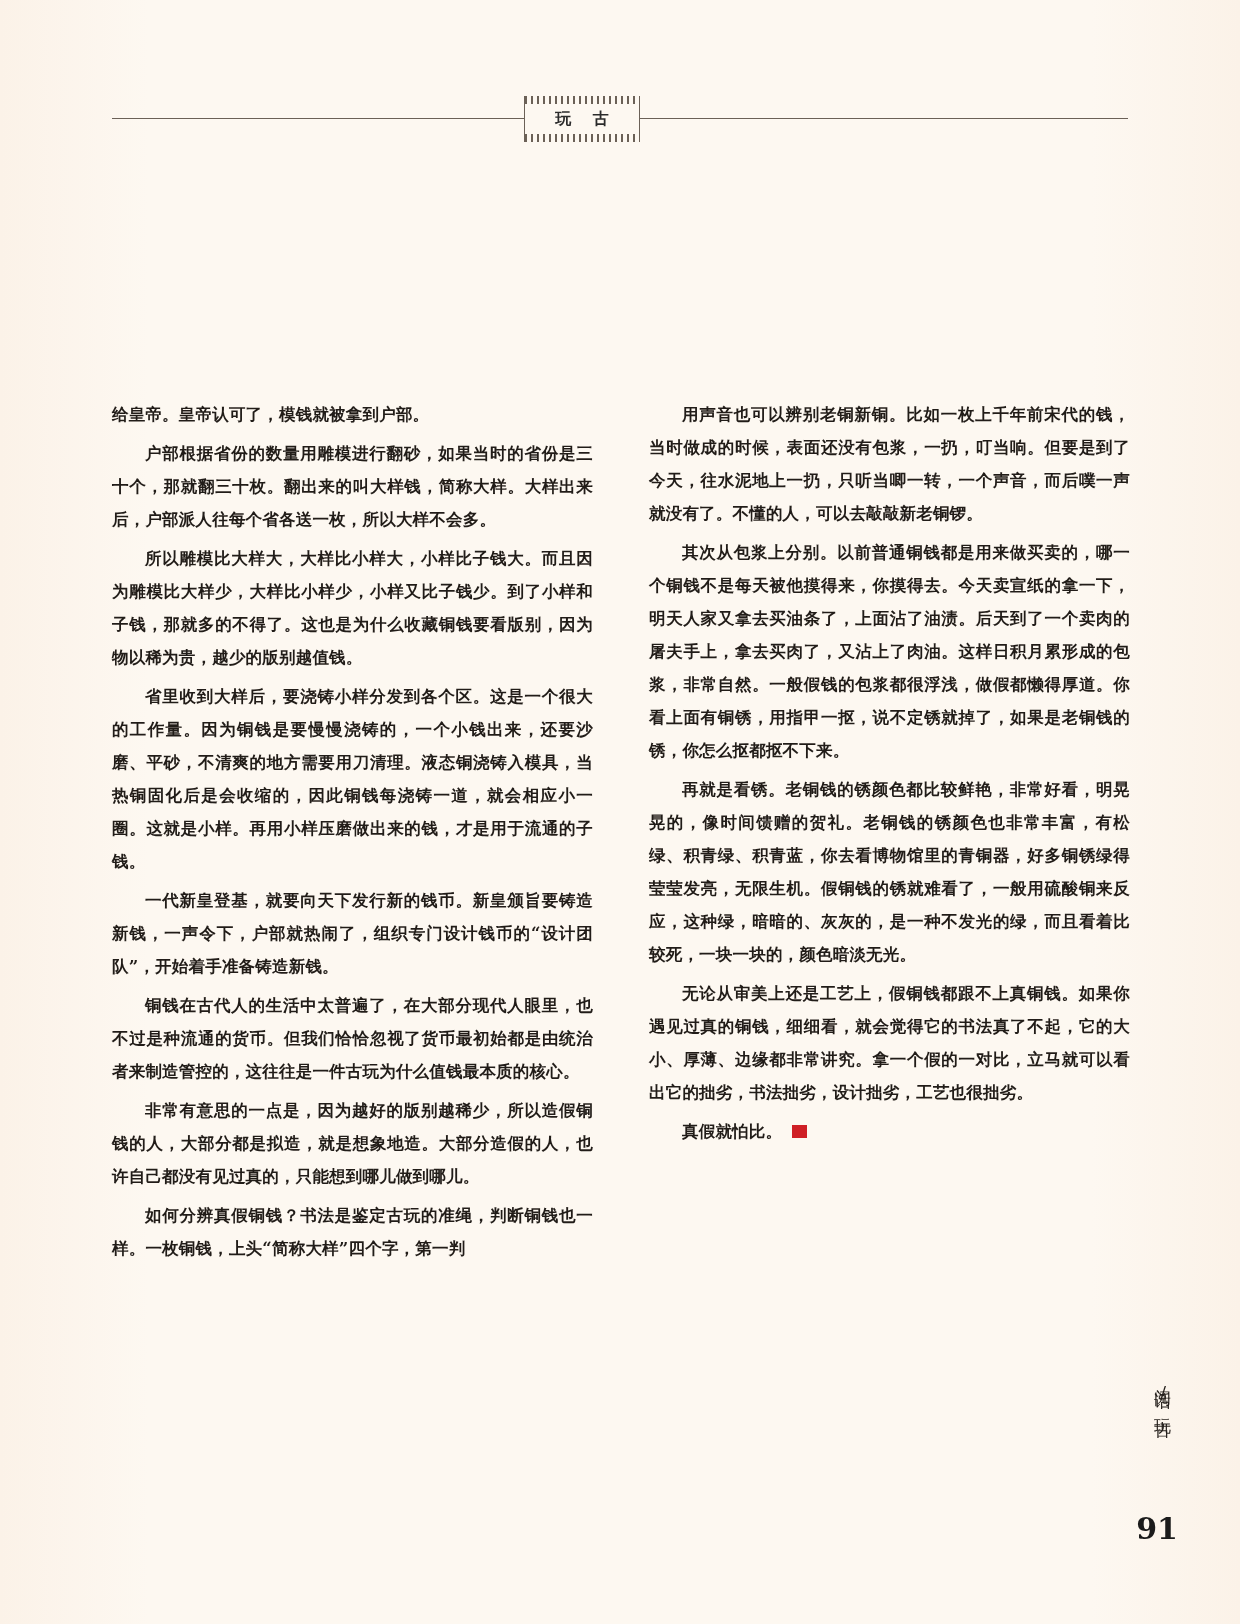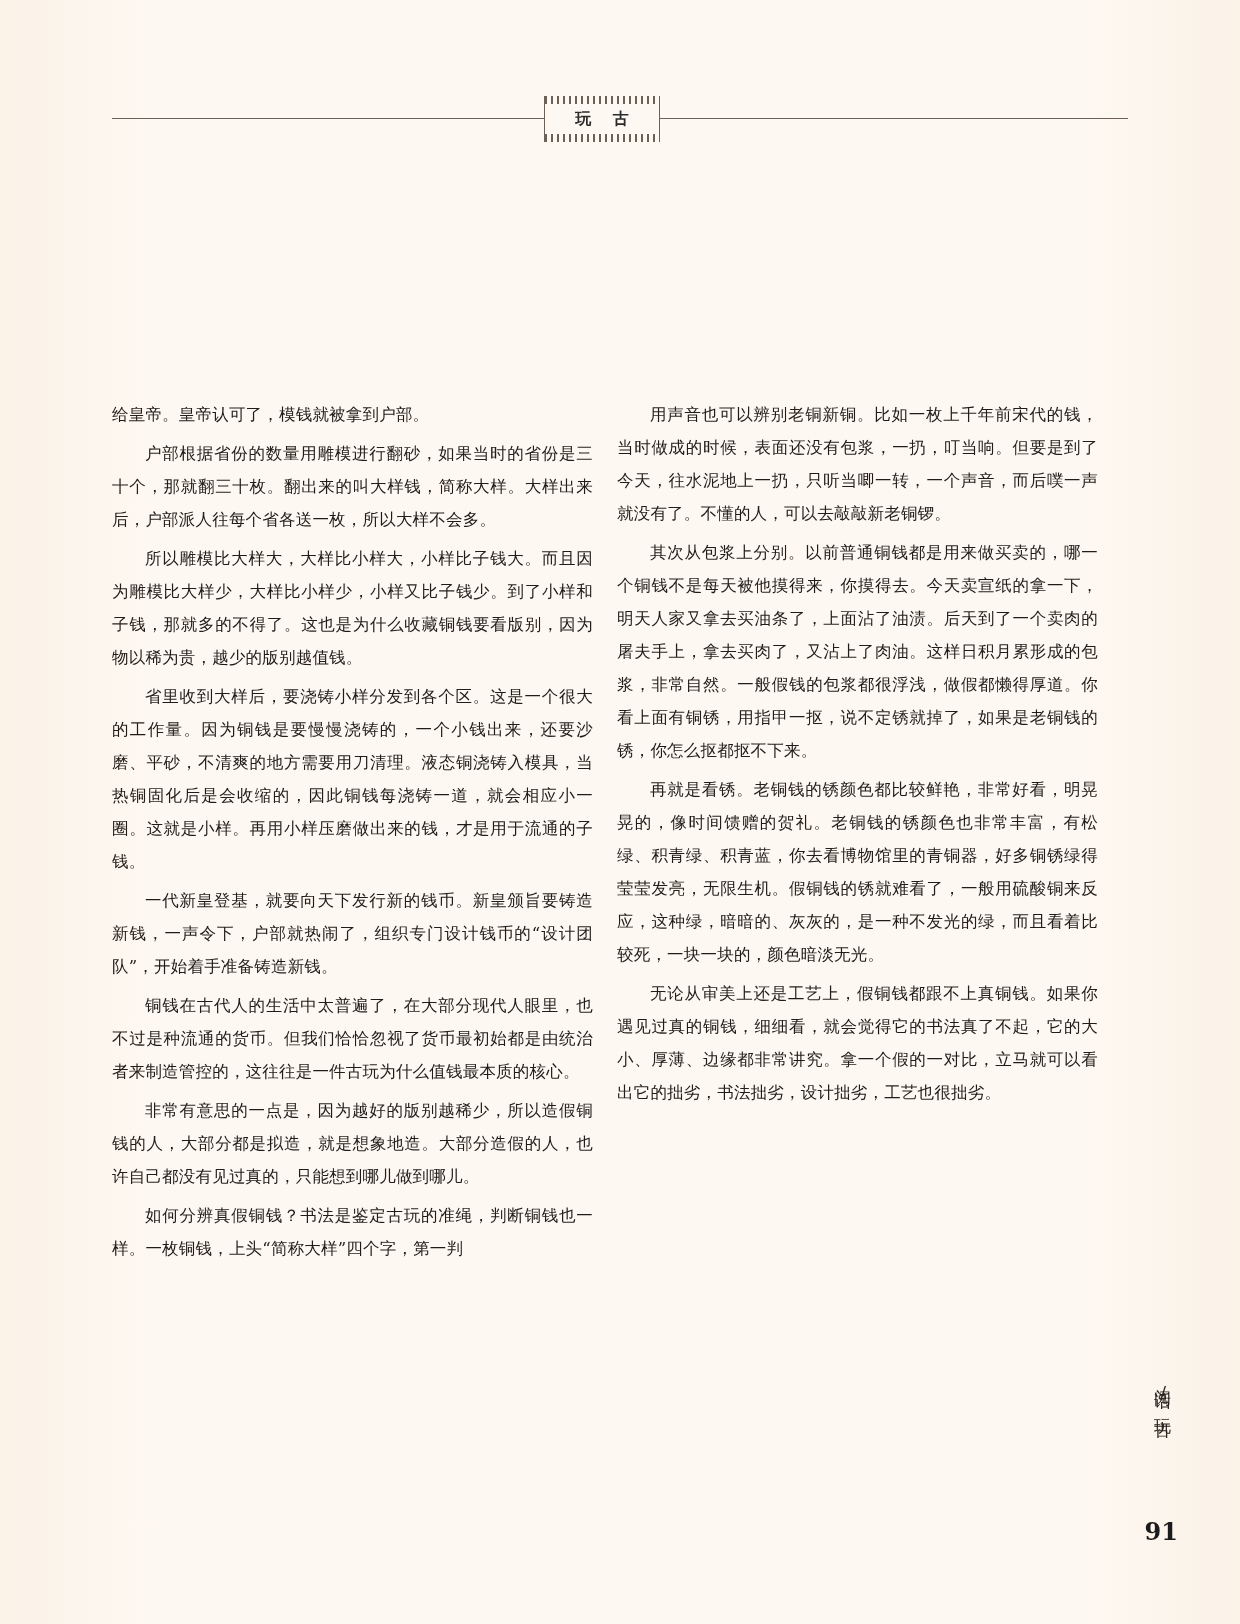--- a/index.html
+++ b/index.html
@@ -32,21 +32,21 @@
   }
   .header .rule {
     position: absolute;
     top: 22px;
     height: 1px;
     background: #6b6157;
     width: 100%;
   }
   .header .badge {
     position: absolute;
-    left: 432px;
+    left: 412px;
     top: 0px;
     width: 116px;
     height: 46px;
     background: #fdf8f1;
     border-left: 1px solid #6b6157;
     border-right: 1px solid #6b6157;
     box-sizing: border-box;
   }
   .header .badge .ticks {
     position: absolute;
@@ -69,21 +69,22 @@
     font-weight: bold;
   }
 
   
   .columns {
     position: absolute;
     left: 112px;
     top: 398px;
     width: 1018px;
     display: flex;
-    gap: 24px;
+    gap: 56px;
+    font-weight: bold;
   }
   .col {
     width: 481px;
   }
   .col p {
     margin: 0 0 6px 0;
     font-family: "DejaVu Serif", "Liberation Serif", serif;
     font-size: 16.5px;
     line-height: 33px;
     color: #211c18;
@@ -116,21 +117,21 @@
     writing-mode: vertical-rl;
     text-orientation: upright;
     letter-spacing: 3px;
     height: 120px;
   }
   .page-number {
     position: absolute;
     right: 62px;
     bottom: 78px;
     font-family: "DejaVu Serif", "Liberation Serif", serif;
-    font-size: 24px;
+    font-size: 30px;
     font-weight: bold;
     color: #1b1b1b;
   }
 </style>
 </head>
 <body>
 
 <div class="page">
 
   <div class="header">
@@ -153,20 +154,21 @@
       <p>铜钱在古代人的生活中太普遍了，在大部分现代人眼里，也不过是种流通的货币。但我们恰恰忽视了货币最初始都是由统治者来制造管控的，这往往是一件古玩为什么值钱最本质的核心。</p>
       <p>非常有意思的一点是，因为越好的版别越稀少，所以造假铜钱的人，大部分都是拟造，就是想象地造。大部分造假的人，也许自己都没有见过真的，只能想到哪儿做到哪儿。</p>
       <p>如何分辨真假铜钱？书法是鉴定古玩的准绳，判断铜钱也一样。一枚铜钱，上头“简称大样”四个字，第一判</p>
     </div>
 
     <div class="col">
       <p>用声音也可以辨别老铜新铜。比如一枚上千年前宋代的钱，当时做成的时候，表面还没有包浆，一扔，叮当响。但要是到了今天，往水泥地上一扔，只听当唧一转，一个声音，而后噗一声就没有了。不懂的人，可以去敲敲新老铜锣。</p>
       <p>其次从包浆上分别。以前普通铜钱都是用来做买卖的，哪一个铜钱不是每天被他摸得来，你摸得去。今天卖宣纸的拿一下，明天人家又拿去买油条了，上面沾了油渍。后天到了一个卖肉的屠夫手上，拿去买肉了，又沾上了肉油。这样日积月累形成的包浆，非常自然。一般假钱的包浆都很浮浅，做假都懒得厚道。你看上面有铜锈，用指甲一抠，说不定锈就掉了，如果是老铜钱的锈，你怎么抠都抠不下来。</p>
       <p>再就是看锈。老铜钱的锈颜色都比较鲜艳，非常好看，明晃晃的，像时间馈赠的贺礼。老铜钱的锈颜色也非常丰富，有松绿、积青绿、积青蓝，你去看博物馆里的青铜器，好多铜锈绿得莹莹发亮，无限生机。假铜钱的锈就难看了，一般用硫酸铜来反应，这种绿，暗暗的、灰灰的，是一种不发光的绿，而且看着比较死，一块一块的，颜色暗淡无光。</p>
       <p>无论从审美上还是工艺上，假铜钱都跟不上真铜钱。如果你遇见过真的铜钱，细细看，就会觉得它的书法真了不起，它的大小、厚薄、边缘都非常讲究。拿一个假的一对比，立马就可以看出它的拙劣，书法拙劣，设计拙劣，工艺也很拙劣。</p>
+      <p><span>真假就怕比。</span><span class="end-mark"></span></p>
     </div>
 
   </div>
 
   <div class="side-label">阅话/玩古</div>
   <div class="page-number">91</div>
 
 </div>
 
 </body></html>

